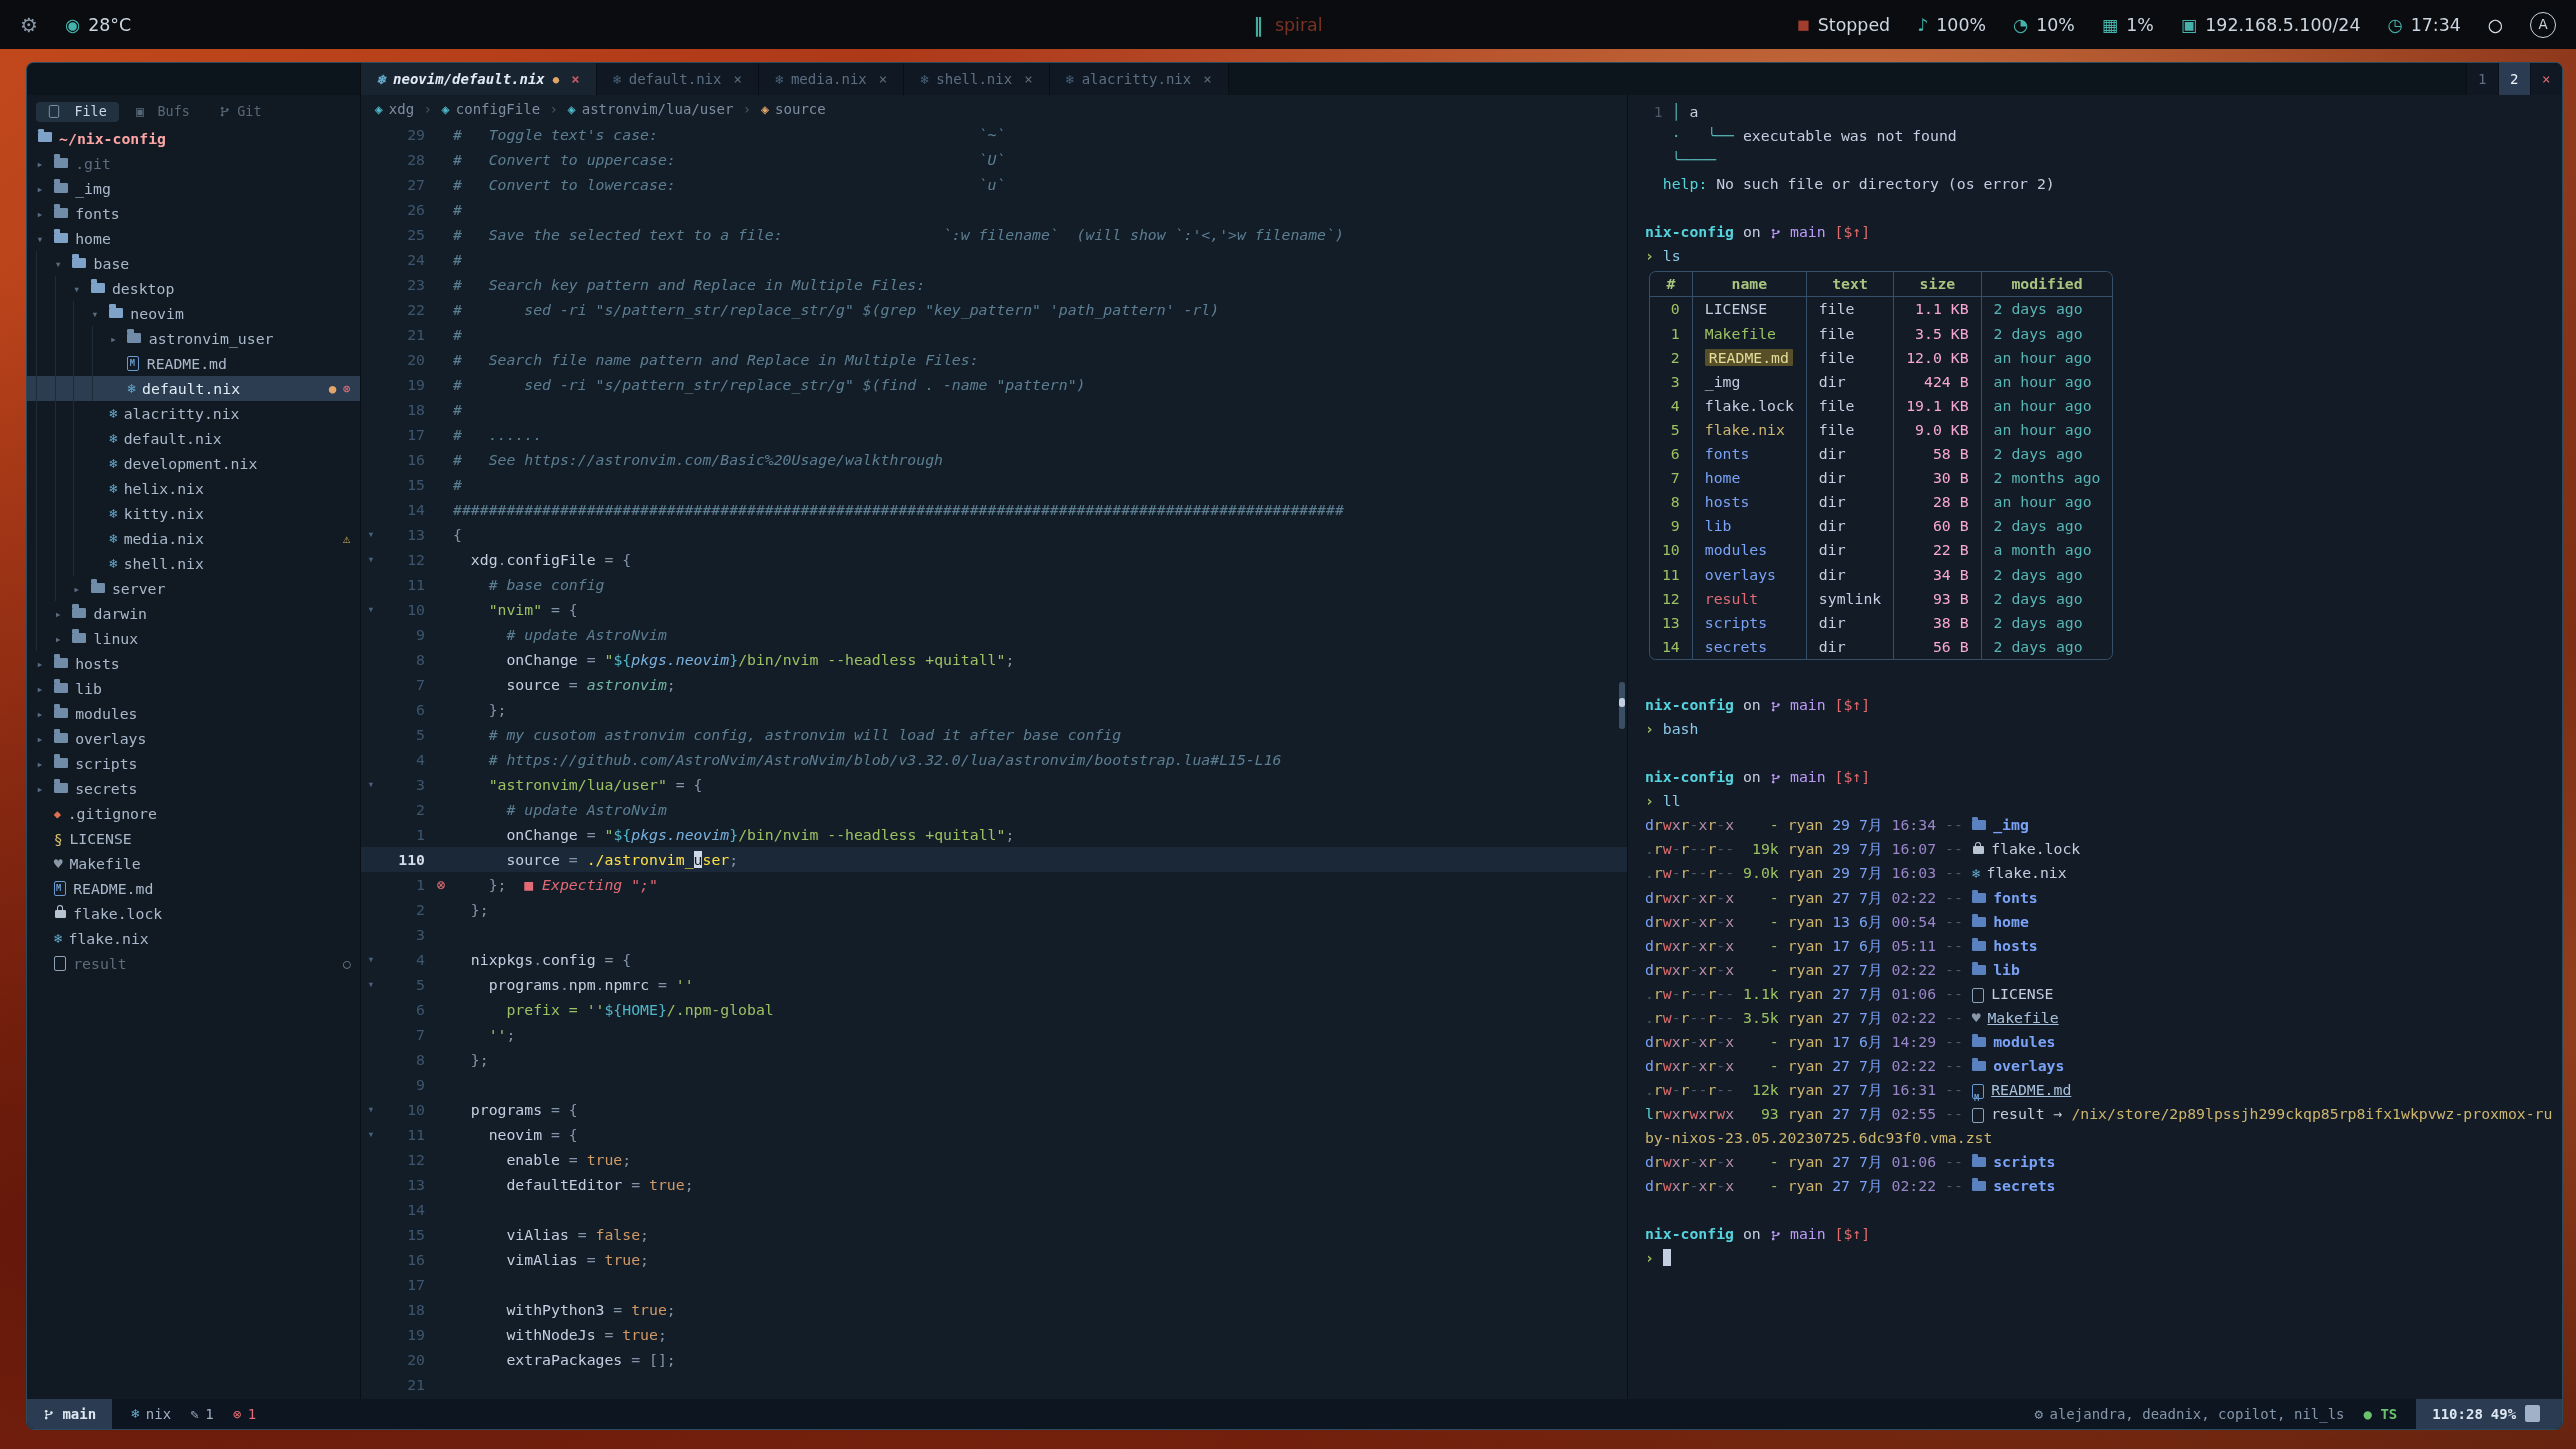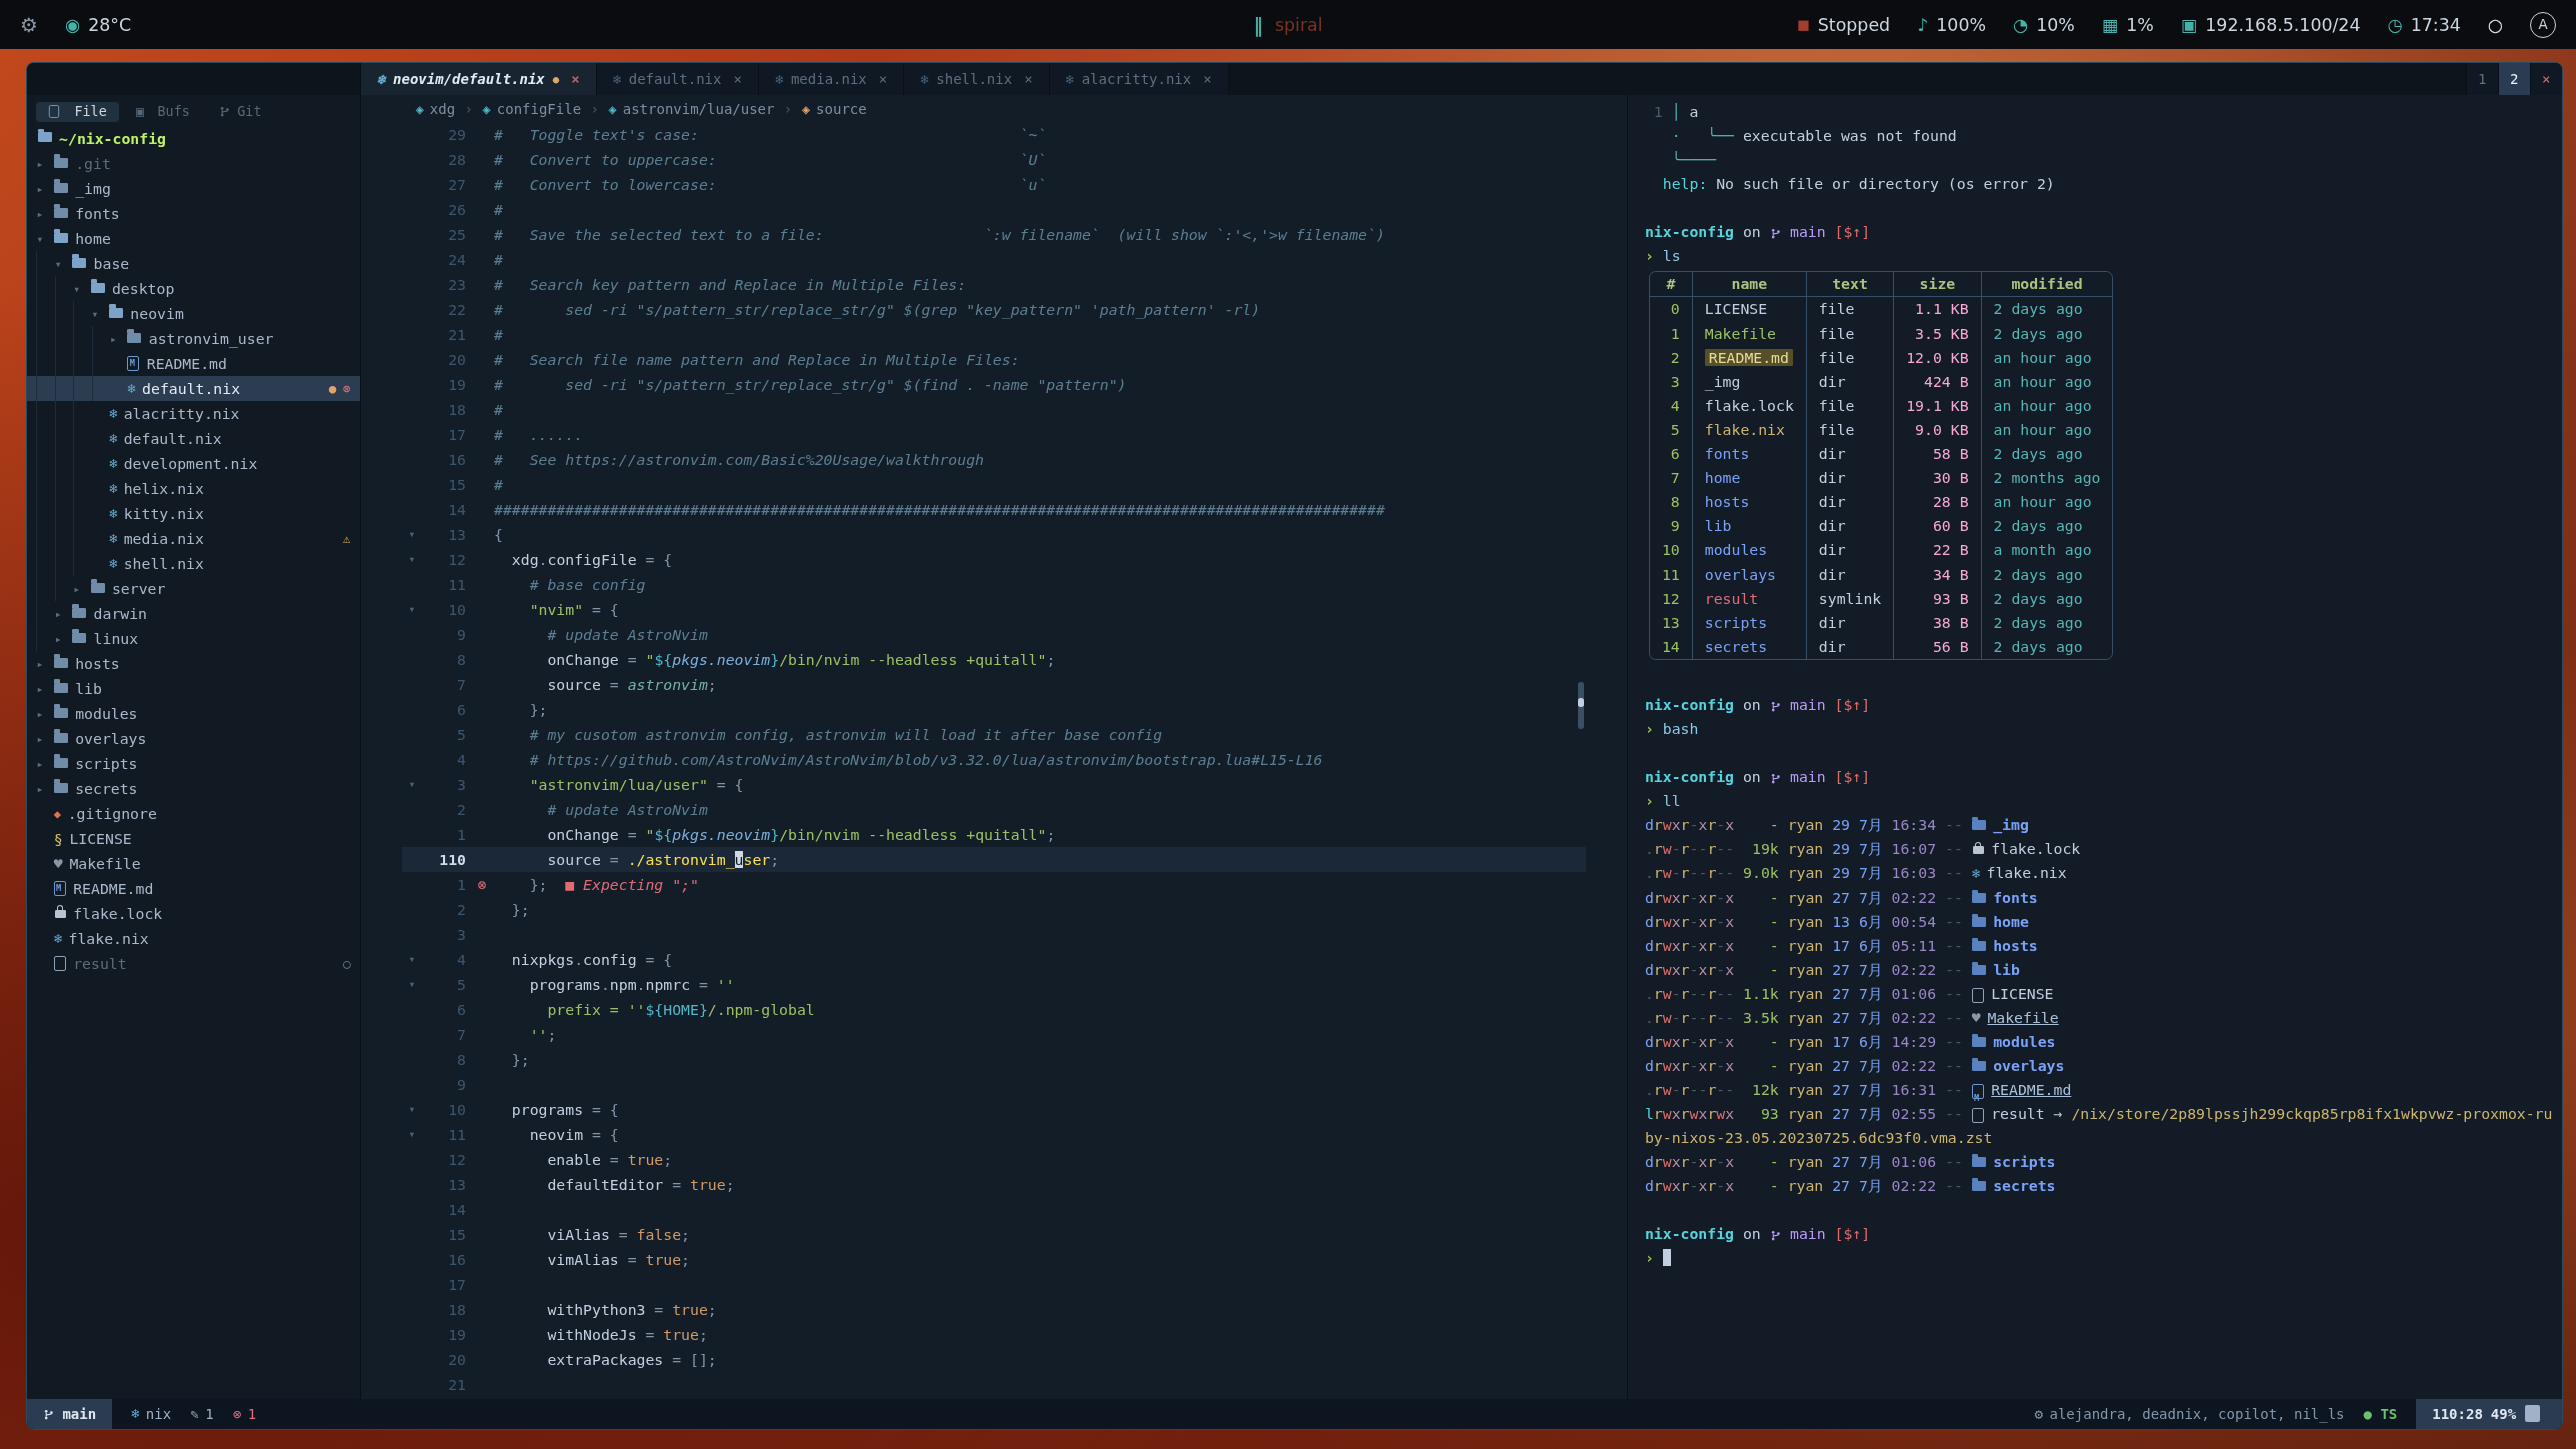--- a/index.html
+++ b/index.html
@@ -36,27 +36,27 @@
   .tab .tclose{color:#5c6e80;margin-left:4px;}
   .tab.active .tclose{color:#c05a64;}
   .tab .mod{color:#e0a569;font-size:10.7px;}
   .nix-gl{color:#64a8cc;font-size:13.4px;}
   .dimico{color:#46607a;}
   .tl-space{flex:1;}
   .page{width:31px;display:flex;align-items:center;justify-content:center;background:#101923;color:#5c6e80;border-left:1.3px solid #0a0f16;font-size:14px;}
   .page.active{background:#2b3b52;color:#eef3f8;}
   .page.close{color:#e06c75;}
   
-  .main{flex:1;display:flex;min-height:0;gap:41px;}
+  .main{flex:1;display:flex;min-height:0;}
   
   .tree{width:333px;flex:none;background:#111a23;border-right:1.3px solid #0a0f16;font-size:14.8px;color:#a9b8ca;overflow:hidden;}
   .tree-tabs{height:28px;display:flex;align-items:center;gap:5.4px;padding:2.7px 8px 0 9.4px;font-size:13.4px;}
   .ttab{display:flex;align-items:center;gap:6.7px;padding:2.7px 12px;color:#566878;border-radius:4px;}
   .ttab.active{background:#223140;color:#cfd9e6;}
-  .tree-root{height:25.5px;display:flex;align-items:center;padding-left:10.7px;color:#bef264;font-weight:bold;}
+  .tree-root{height:25.5px;display:flex;align-items:center;padding-left:10.7px;color:#fca5a5;font-weight:bold;}
   .trow{height:25px;display:flex;align-items:center;padding-left:9.4px;white-space:nowrap;}
   .trow.sel{background:#2c3d52;color:#e2ebf5;}
   .trow.dim{color:#5d6c7c;}
   .tg{display:inline-block;width:17.4px;height:25px;border-left:1.3px solid #1d2b3a;flex:none;}
   .chev{width:17.4px;color:#5a6c80;font-size:11.4px;flex:none;}
   .badges{margin-left:auto;margin-right:9.4px;display:flex;gap:6.7px;font-size:12.7px;}
   .mdot{color:#e0a569;}
   .ebadge{color:#e06c75;}
   .wbadge{color:#d9b45a;}
   .obadge{color:#6a7a8a;}

